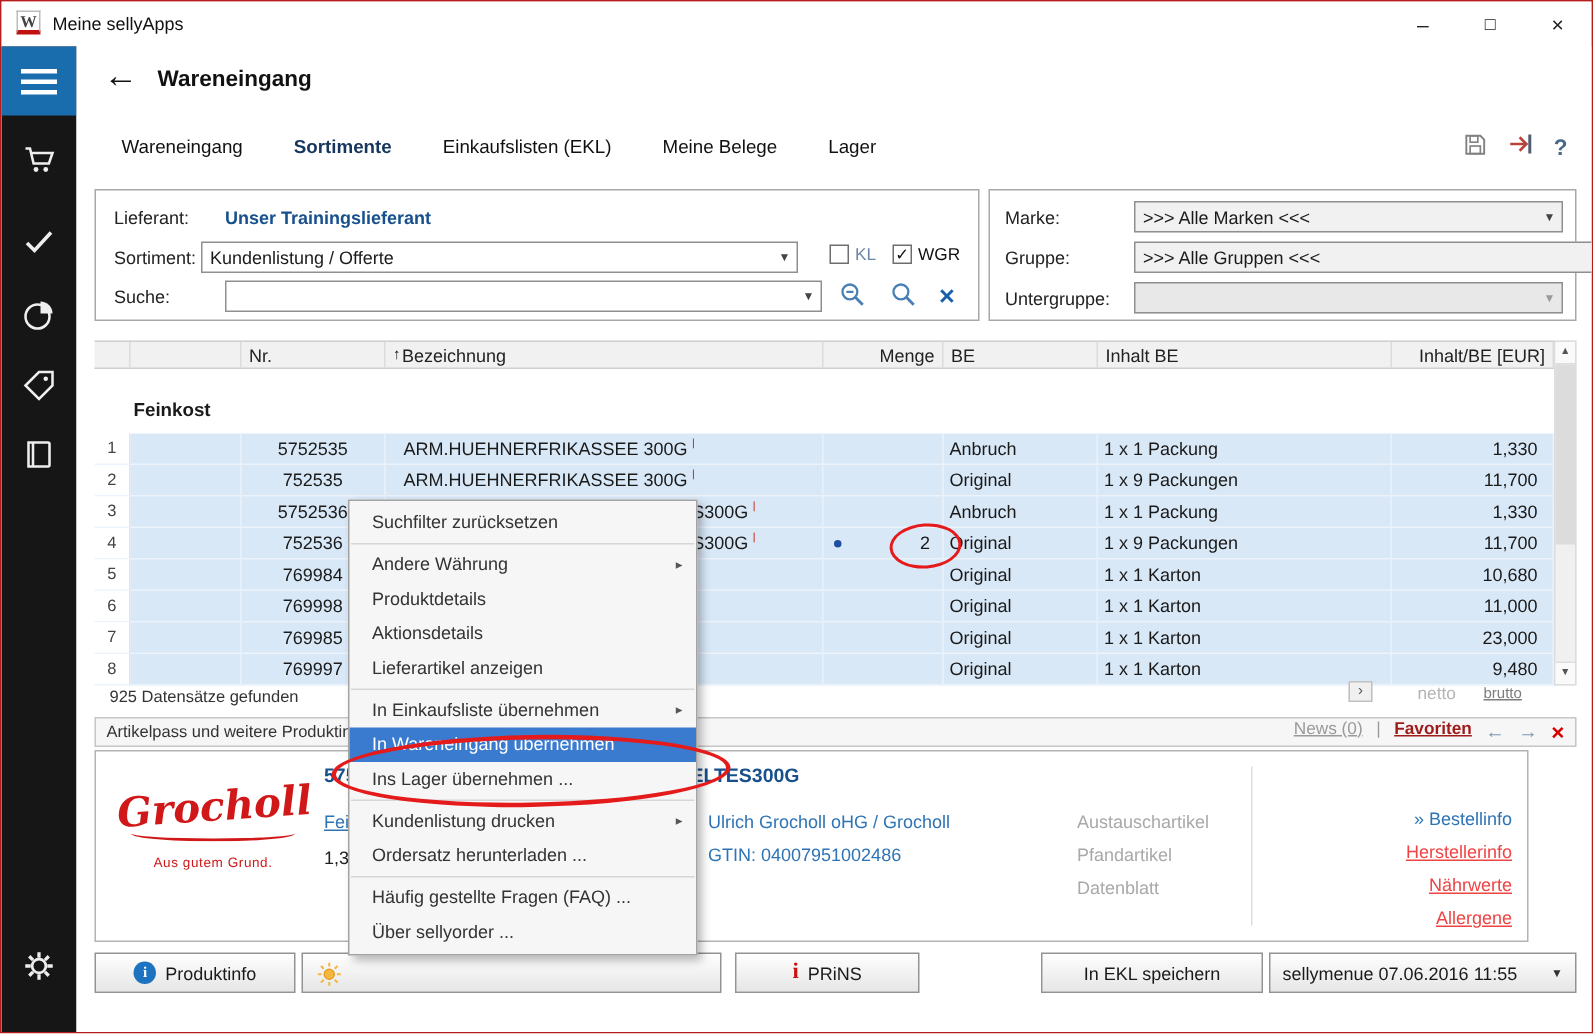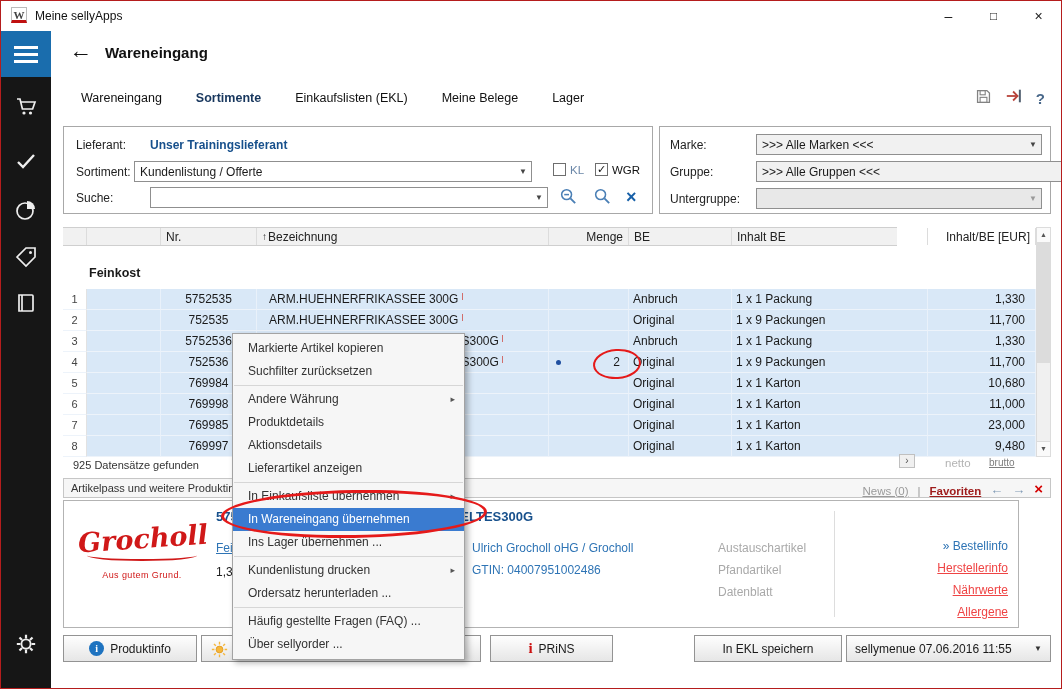--- a/index.html
+++ b/index.html
@@ -38,21 +38,21 @@
   .combo .arr{font-size:8px;color:#444;padding-left:4px;}
   .combo.grey{background:#f1f1f1;}
   .combo.disabled{background:#e8e8e8;}
   .combo.disabled .arr{color:#9a9a9a;}
   .cb{position:absolute;display:flex;gap:4px;align-items:center;font-size:11.5px;}
   .cb .box{width:13px;height:13px;border:1px solid #6e6e6e;background:#fff;display:flex;
            align-items:center;justify-content:center;font-size:11px;color:#111;box-sizing:border-box;}
   .clear-x{position:absolute;font-size:18px;font-weight:bold;color:#1760a8;line-height:18px;}
   
   .tgrid{display:grid;grid-template-columns:24px 74px 96px 292px 80px 103px 196px 108px;}
-  .thead{position:absolute;left:12px;top:196px;width:834px;height:19px;background:#f1f1f1;
+  .thead{position:absolute;left:12px;top:196px;width:973px;height:19px;background:#f1f1f1;
          border-top:1px solid #cfcfcf;border-bottom:1px solid #cfcfcf;box-sizing:border-box;font-size:12px;color:#222;}
   .thead div{border-right:1px solid #dcdcdc;display:flex;align-items:center;padding:0 5px;box-sizing:border-box;overflow:hidden;white-space:nowrap;}
   .thead .r{justify-content:flex-end;}
   .sorticon{font-size:10px;margin-right:1px;}
   .tgroup{position:absolute;left:12px;top:215px;width:973px;height:43px;background:#fff;
           font-weight:bold;font-size:12.5px;color:#1a1a1a;display:flex;align-items:flex-end;
           padding:0 0 9px 26px;box-sizing:border-box;}
   .trow{position:absolute;left:12px;width:973px;height:21px;font-size:12px;color:#1a1a1a;}
   .trow>div{background:#d9e8f7;border-right:1px solid #e9f1fa;border-bottom:1px solid #edf3fa;
             display:flex;align-items:center;padding:0 4px;box-sizing:border-box;overflow:hidden;white-space:nowrap;}
@@ -70,21 +70,21 @@
   .vthumb{position:absolute;top:15px;left:0;width:13px;height:120px;background:#dcdcdc;}
   .tfooter{position:absolute;left:22px;top:428px;font-size:11px;color:#333;}
   .hbtn{position:absolute;left:848px;top:423px;width:16px;height:14px;background:#f0f0f0;border:1px solid #c0c0c0;
         box-sizing:border-box;font-size:10px;color:#555;text-align:center;line-height:12px;}
   .netto{position:absolute;left:894px;top:426px;font-size:11.5px;color:#b3b3b3;}
   .brutto{position:absolute;left:938px;top:426px;font-size:10px;color:#7d7d7d;text-decoration:underline;}
   
   .newsbar{position:absolute;left:12px;top:447px;width:988px;height:20px;background:#f6f6f6;
            border:1px solid #c6c6c6;box-sizing:border-box;display:flex;align-items:center;
            justify-content:space-between;padding:0 7px;font-size:11px;color:#333;}
-  .newsright{display:flex;align-items:flex-end;gap:9px;font-size:11.5px;}
+  .newsright{display:flex;align-items:flex-start;gap:9px;font-size:11.5px;}
   .newslink{color:#9a9a9a;text-decoration:underline;}
   .favlink{color:#9e1b1b;font-weight:bold;text-decoration:underline;}
   .navarrow{color:#7e98b4;font-weight:bold;font-size:13px;}
   .newsclose{color:#d40000;font-weight:bold;font-size:15px;}
   
   .panel{position:absolute;left:12px;top:469px;width:956px;height:128px;background:#fff;
          border:1px solid #b3b3b3;box-sizing:border-box;}
   .ptitle{position:absolute;left:152px;top:8px;display:flex;gap:16px;font-size:13px;font-weight:bold;color:#17508c;white-space:nowrap;}
   .plogo{position:absolute;left:14px;top:22px;width:128px;text-align:center;}
   .plogo .gname{font-family:"DejaVu Serif",serif;font-style:italic;font-weight:bold;font-size:27px;
@@ -458,21 +458,20 @@
     </div>
     <div class="btn" style="left:643px;width:148px">
       <span>In EKL speichern</span>
     </div>
     <div class="btn sellybtn" style="left:795px;width:205px">
       <span>sellymenue 07.06.2016 11:55</span>
       <span class="arr">▼</span>
     </div>
 
     <div class="cmenu">
-      <div class="mi">Markierte Artikel kopieren</div>
       <div class="mi">Suchfilter zurücksetzen</div>
       <div class="msep"></div>
       <div class="mi"><span>Andere Währung</span><span class="sub">▸</span></div>
       <div class="mi">Produktdetails</div>
       <div class="mi">Aktionsdetails</div>
       <div class="mi">Lieferartikel anzeigen</div>
       <div class="msep"></div>
       <div class="mi"><span>In Einkaufsliste übernehmen</span><span class="sub">▸</span></div>
       <div class="mi hl">In Wareneingang übernehmen</div>
       <div class="mi">Ins Lager übernehmen ...</div>

